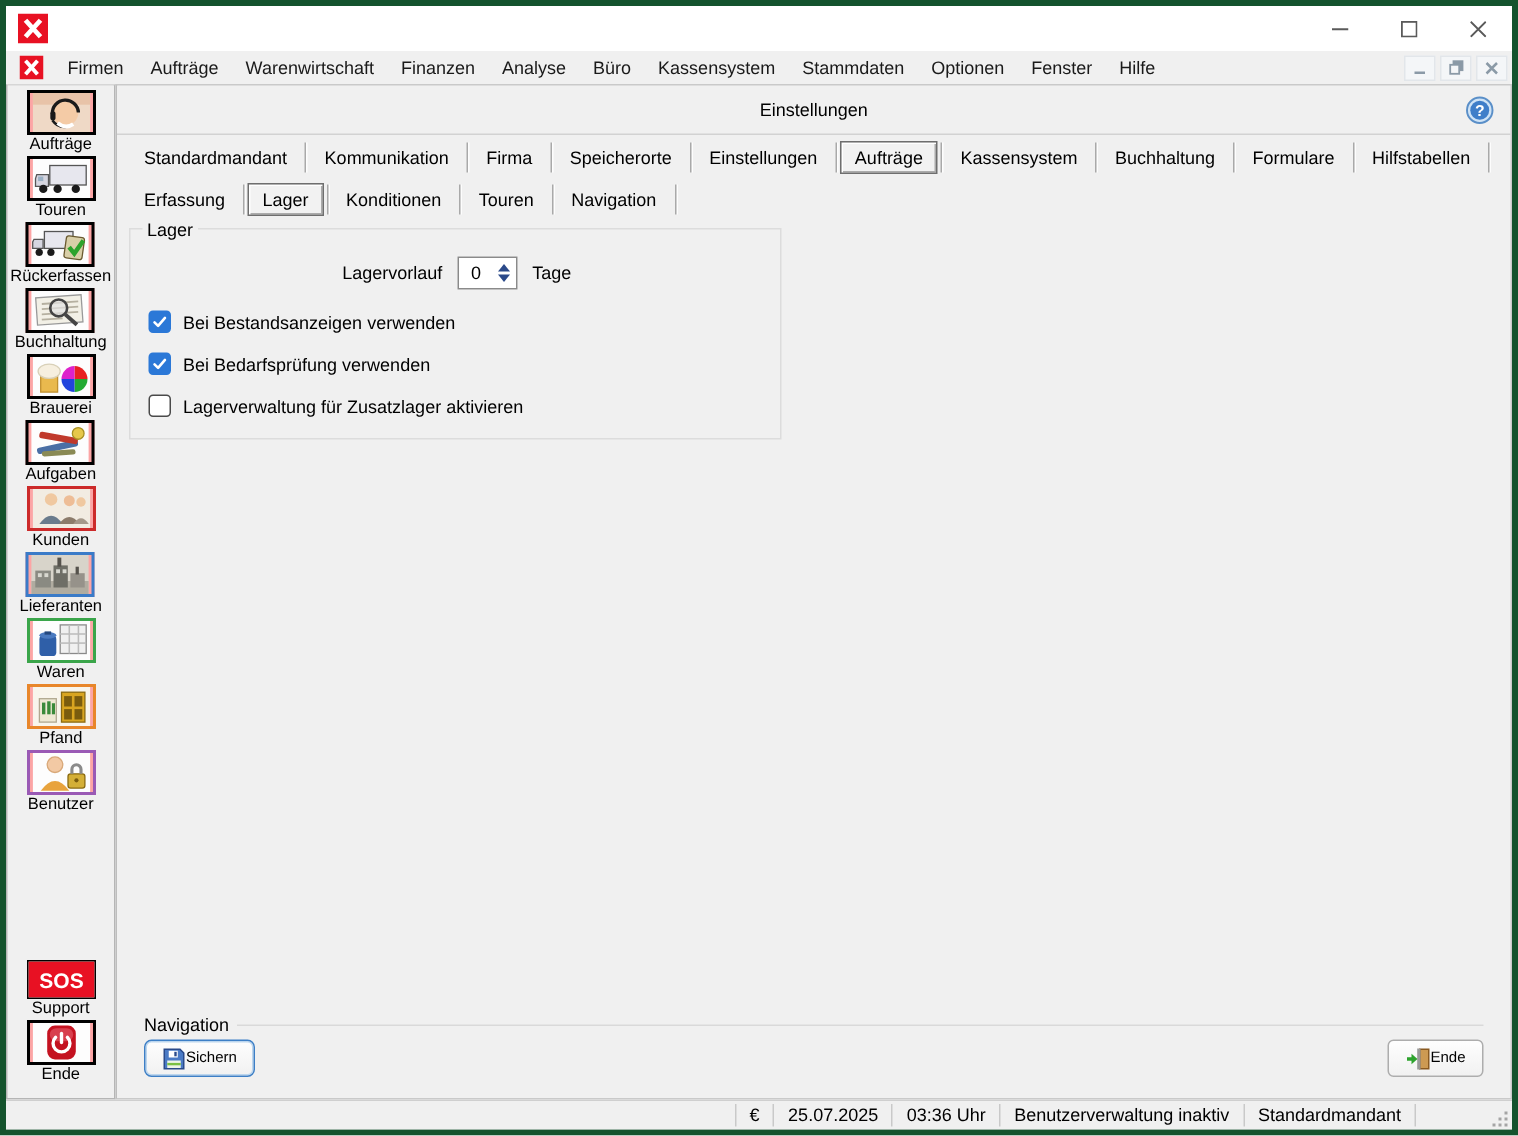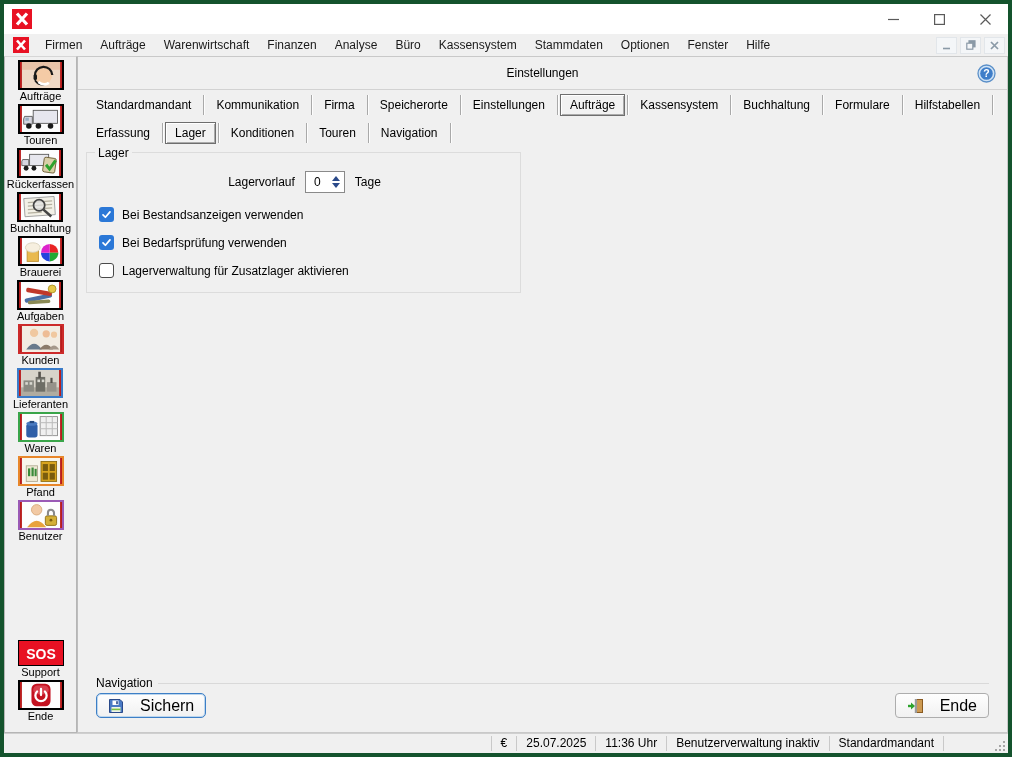--- a/index.html
+++ b/index.html
@@ -21,21 +21,21 @@
   .mdi-controls { margin-left:auto; display:flex; align-items:center; gap:3px; padding-right:3px; }
   .mdi-btn { width:21px; height:17px; display:flex; align-items:center; justify-content:center; border:1px solid #e2e6ea; background:#f4f6f8; }
   .mdi-btn svg { stroke:#8b9aa7; fill:#8b9aa7; }
 
   
   .body-row { flex:1; display:flex; min-height:0; }
 
   
   .sidebar { width:73px; flex:0 0 auto; background:#f0f0f0; border:1px solid #b5b5b5; border-top-color:#d6d6d6; display:flex; flex-direction:column; align-items:center; padding:3px 0 8px; }
   .side-item { display:flex; flex-direction:column; align-items:center; margin-bottom:1px; cursor:pointer; }
-  .side-icon { width:46px; height:30px; border:2px solid #000; background:#b91c1c; overflow:hidden; display:flex; align-items:center; justify-content:center; }
+  .side-icon { width:46px; height:30px; border:2px solid #000; background:#fca5a5; overflow:hidden; display:flex; align-items:center; justify-content:center; }
   .side-icon svg { width:100%; height:100%; display:block; }
   .side-icon[data-name="sos-icon"] { height:26px; border-width:1px; }
   .side-label { font-size:11px; line-height:13px; color:#000; white-space:nowrap; }
   .side-spacer { flex:1; }
 
   
   .main { flex:1; display:flex; flex-direction:column; background:#f0f0f0; border:1px solid #c9c9c9; border-left-color:#bdbdbd; min-width:0; }
   .main-header { height:33px; flex:0 0 auto; position:relative; display:flex; align-items:center; justify-content:center; border-bottom:1px solid #d2d2d2; }
   .main-title { font-size:12px; }
   .help-btn { position:absolute; right:11px; top:7px; width:19px; height:19px; cursor:pointer; }
@@ -60,21 +60,21 @@
   .arrow-down { border-top:5px solid #2b4a8a; }
 
   .check-row { display:flex; align-items:center; margin:0 0 13px 2px; }
   .check-row:last-child { margin-bottom:2px; }
   .checkbox { width:15px; height:15px; border-radius:3px; margin-right:8px; flex:0 0 auto; cursor:pointer; display:flex; align-items:center; justify-content:center; }
   .checkbox.checked { background:#2b78d7; }
   .checkbox.unchecked { background:#fff; border:1px solid #4a4a4a; }
 
   .bottom-area { flex:0 0 auto; position:relative; margin:0 18px 7px; border-top:1px solid #d9d9d9; padding-top:9px; height:42px; }
   .bottom-title { position:absolute; top:-8px; left:0; background:#f0f0f0; padding-right:5px; }
-  .btn { height:25px; display:inline-flex; align-items:center; gap:16px; padding:0 11px; background:linear-gradient(#fefefe,#f1f1f1); border:1px solid #adadad; border-radius:4px; font-size:16px; cursor:pointer; }
+  .btn { height:25px; display:inline-flex; align-items:center; gap:0; padding:0 11px; background:linear-gradient(#fefefe,#f1f1f1); border:1px solid #adadad; border-radius:4px; font-size:10px; cursor:pointer; }
   .btn svg { flex:0 0 auto; }
   .btn-sichern { border:1px solid #3d7fc6; box-shadow:0 0 0 1px #bcd6ee inset; border-radius:5px; }
   .btn-ende { position:absolute; right:0; top:9px; }
 
   
   .statusbar { height:20px; flex:0 0 auto; background:#f0f0f0; border-top:1px solid #cfcfcf; display:flex; align-items:center; justify-content:flex-end; }
   .status-cell { padding:0 9px; border-left:1px solid #c9c9c9; height:15px; line-height:15px; white-space:nowrap; }
   .status-spacer { width:50px; height:15px; border-left:1px solid #c9c9c9; }
   .grip { width:14px; height:14px; margin:4px 1px 0 0; }
 </style>
@@ -463,21 +463,21 @@
         </button>
       </div>
 
     </div>
   </div>
 
   <div class="statusbar" data-name="statusbar">
     <div style="display:flex; align-items:center;" data-name="status-cells">
         <div class="status-cell" data-name="status-cell-">€</div>
         <div class="status-cell" data-name="status-cell-25-07-2025">25.07.2025</div>
-        <div class="status-cell" data-name="status-cell-11-36-uhr">11:36 Uhr</div>
+        <div class="status-cell" data-name="status-cell-11-36-uhr">03:36 Uhr</div>
         <div class="status-cell" data-name="status-cell-benutzerverwaltung-inaktiv">Benutzerverwaltung inaktiv</div>
         <div class="status-cell" data-name="status-cell-standardmandant">Standardmandant</div>
       </div>
     <div class="status-spacer" data-name="status-spacer"></div>
     <div class="grip" data-name="resize-grip-icon">
       <svg viewBox="0 0 14 14">
         <g fill="#a5a5a5">
           <rect x="10" y="10" width="2" height="2"></rect>
             <rect x="10" y="6" width="2" height="2"></rect>
             <rect x="10" y="2" width="2" height="2"></rect>

